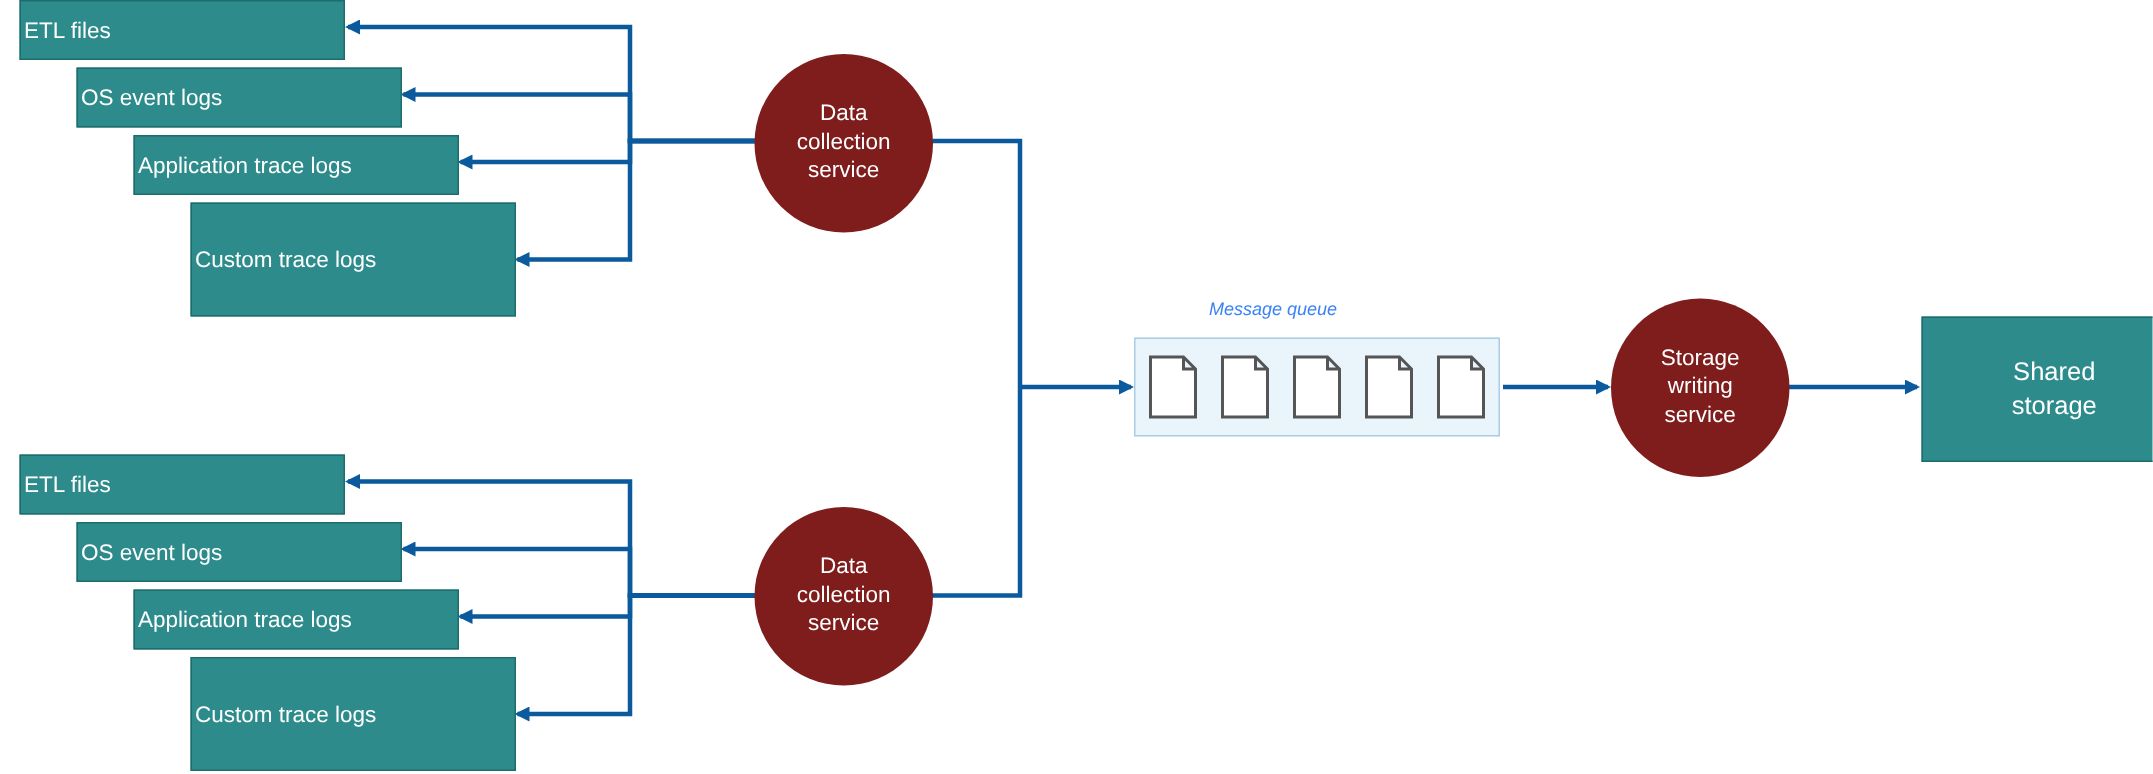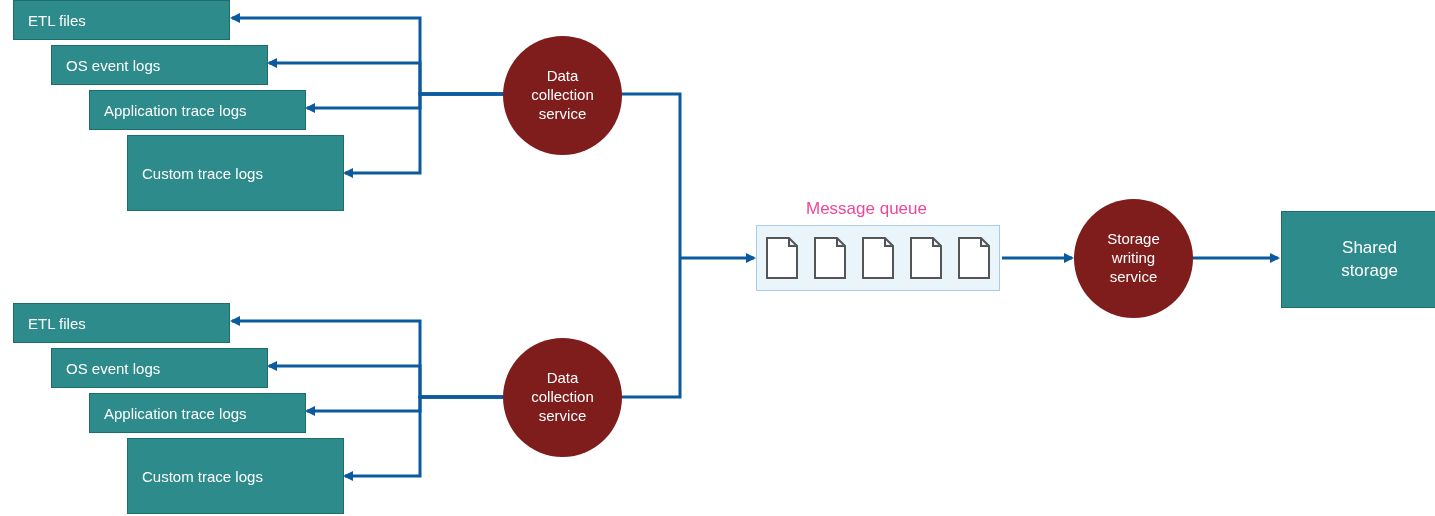--- a/index.html
+++ b/index.html
@@ -12,21 +12,21 @@
     position: relative;
   }
   .box {
     position: absolute;
     background: #2E8B8B;
     border: 1px solid #1e6d6d;
     color: #fff;
     font-size: 15px;
     display: flex;
     align-items: center;
-    padding-left: 14px;
+    padding-left: 2px;
     box-sizing: border-box;
   }
   .circle {
     position: absolute;
     border-radius: 50%;
     background: #7f1d1d;
     color: #fff;
     display: flex;
     align-items: center;
     justify-content: center;
@@ -41,22 +41,23 @@
     color: #fff;
     font-size: 17px;
     display: flex;
     align-items: center;
     justify-content: center;
     text-align: center;
     line-height: 1.35;
   }
   .mq-label {
     position: absolute;
-    font-size: 17px;
-    color: #ec4899;
+    font-size: 12px;
+    color: #3b82f6;
+    font-style: italic;
   }
   .mq-box {
     position: absolute;
     background: #e9f4fb;
     border: 1px solid #a8cde4;
     display: flex;
     align-items: center;
     justify-content: center;
     gap: 10px;
     box-sizing: border-box;

